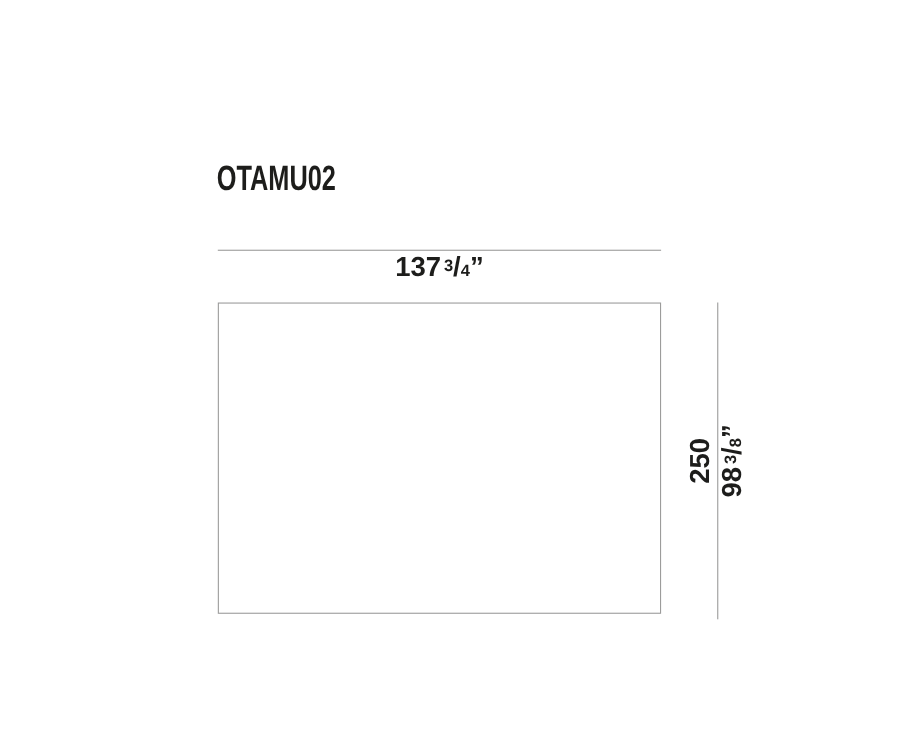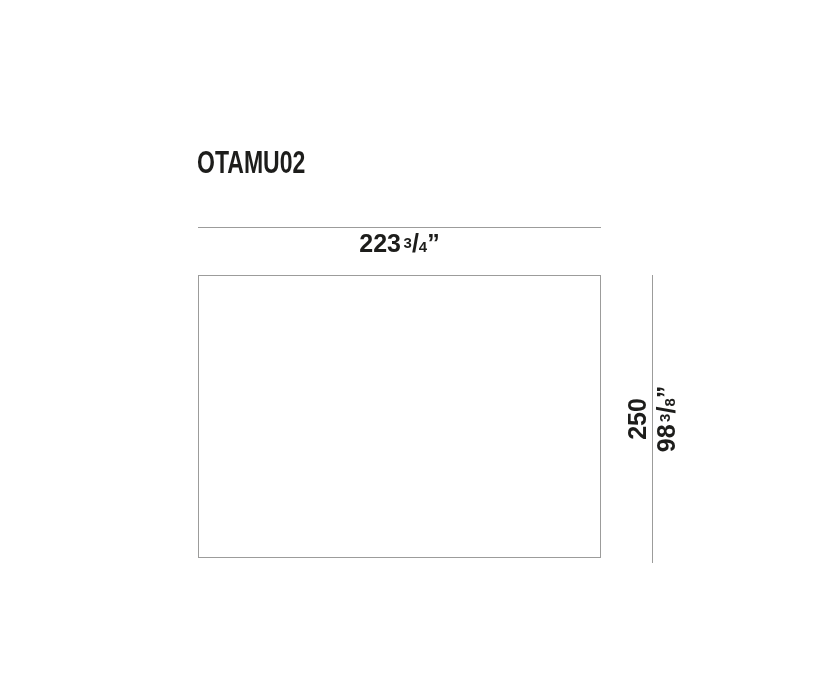--- a/index.html
+++ b/index.html
@@ -97,21 +97,21 @@
 </head>
 <body>
 
 <div class="page">
 
   <h1 class="title">OTAMU02</h1>
 
 
   <div class="h-dim-line"></div>
 
-  <div class="dim-label h-label imperial"><span>223</span><span class="frac"><span class="frac-num">3</span><span class="frac-slash">/</span><span class="frac-den">4</span></span><span class="unit">”</span></div>
+  <div class="dim-label h-label imperial"><span>137</span><span class="frac"><span class="frac-num">3</span><span class="frac-slash">/</span><span class="frac-den">4</span></span><span class="unit">”</span></div>
 
   <div class="outline-rect"></div>
 
   <div class="v-dim-line"></div>
 
   <div class="dim-label v-label metric"><span>250</span></div>
 
   <div class="dim-label v-label imperial"><span>98</span><span class="frac"><span class="frac-num">3</span><span class="frac-slash">/</span><span class="frac-den">8</span></span><span class="unit">”</span></div>
 
 </div>

